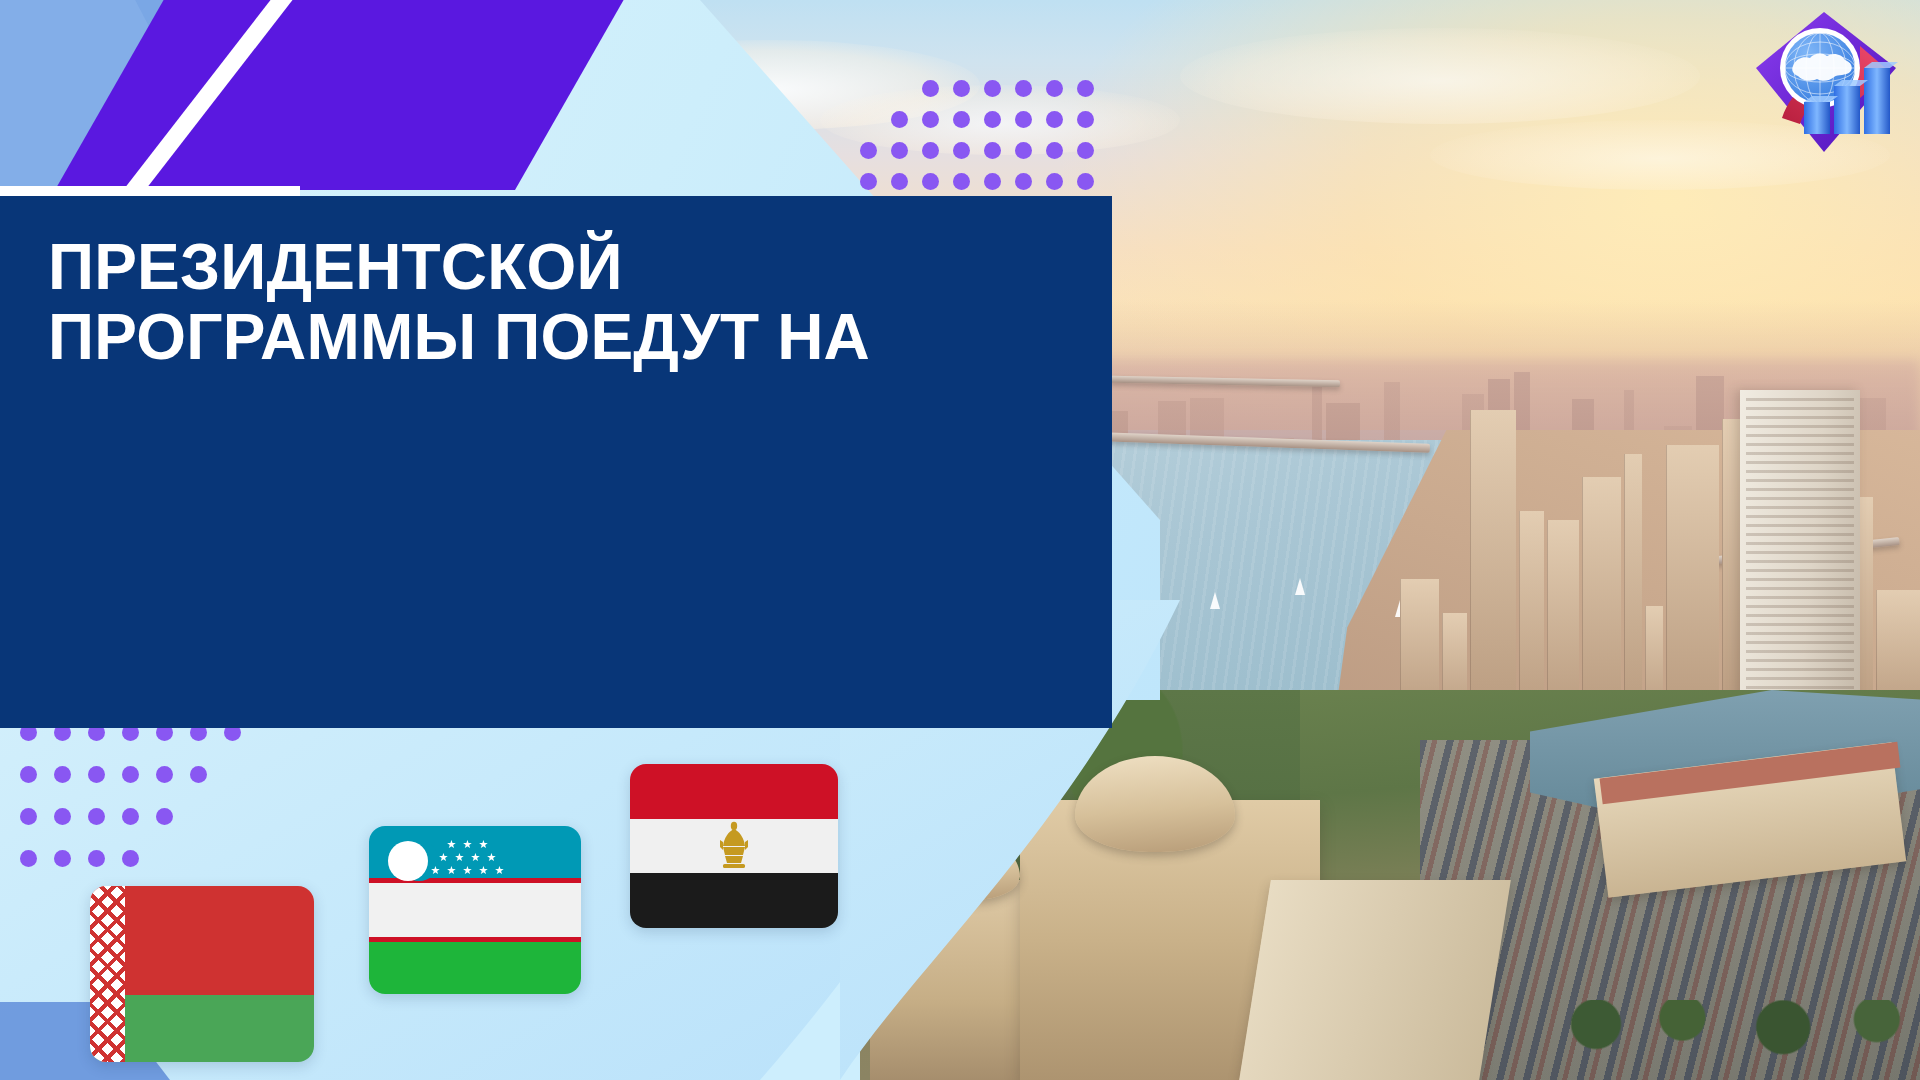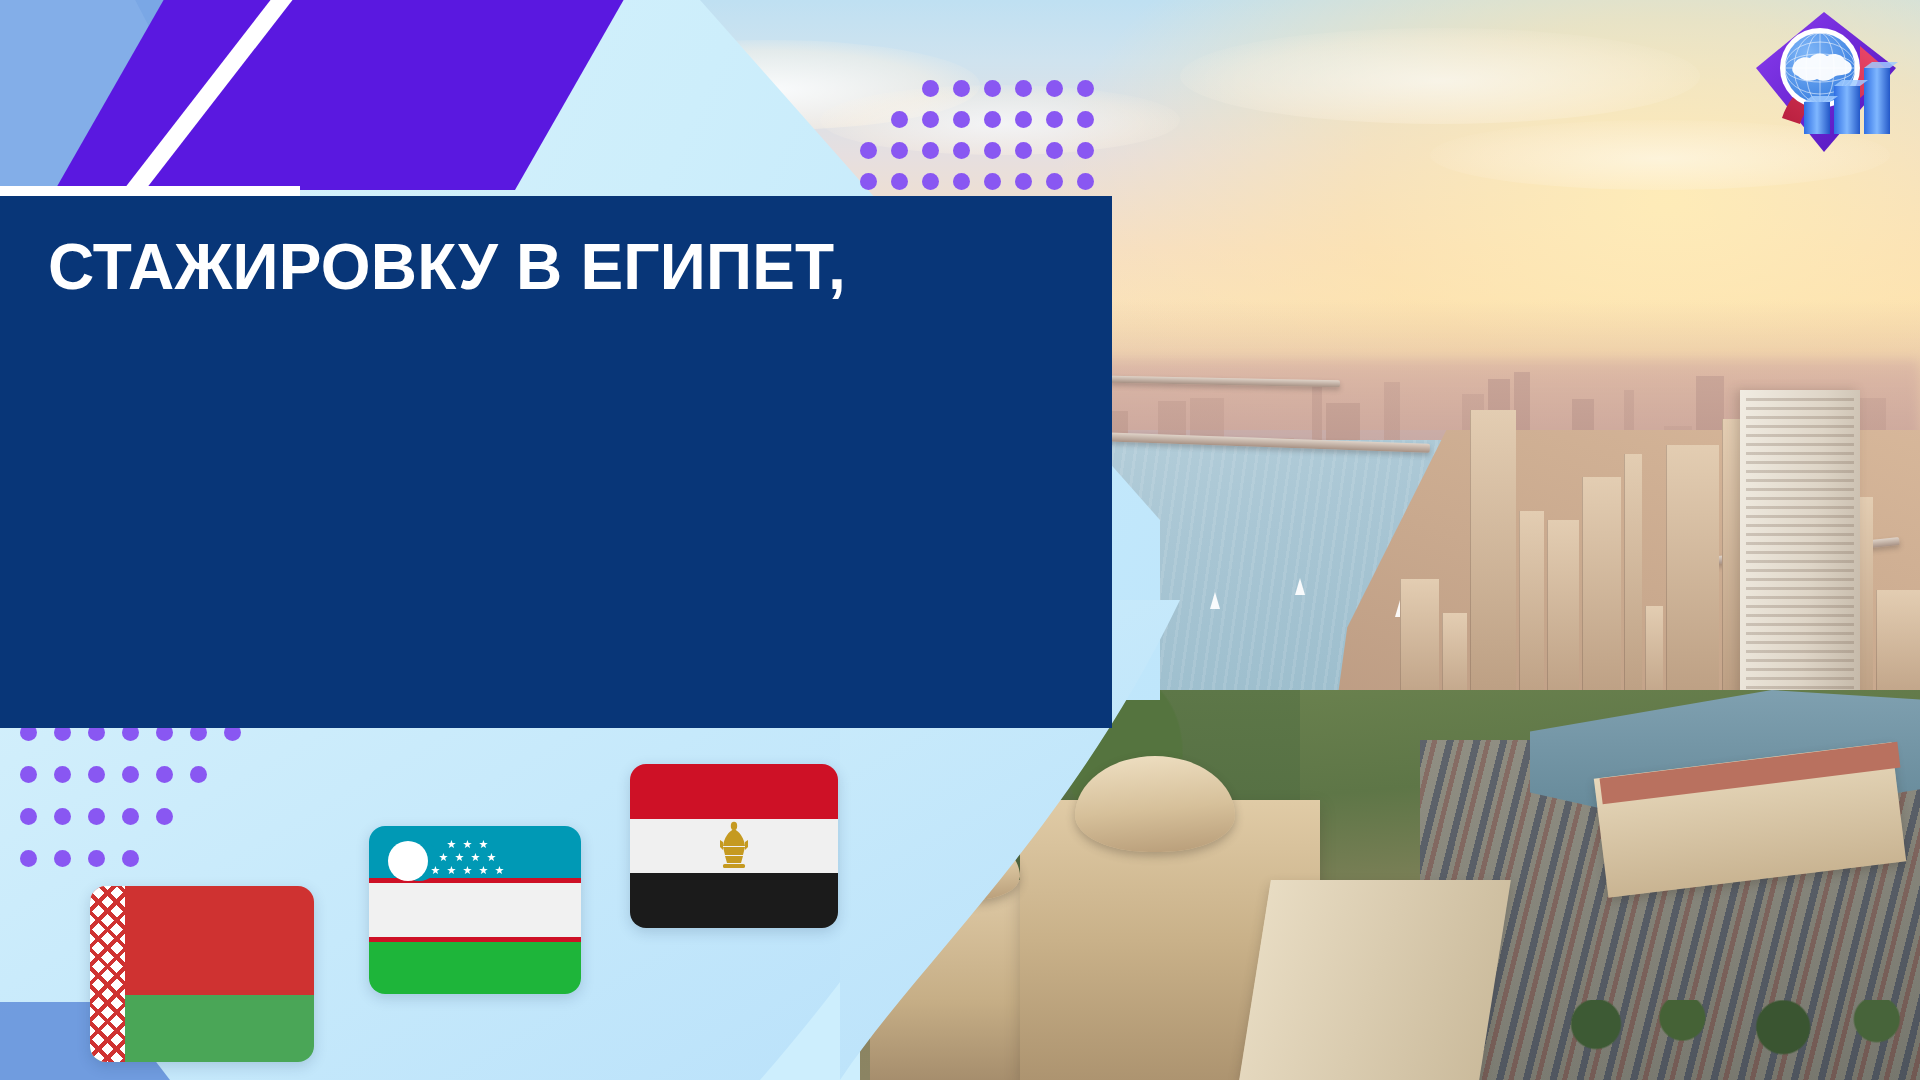--- a/index.html
+++ b/index.html
@@ -525,21 +525,22 @@
       <span style="background: rgb(137, 87, 242); left: 102px; top: 168px;"></span>
       <span style="background: rgb(137, 87, 242); left: 136px; top: 168px;"></span>
       <span style="background: rgb(137, 87, 242); left: 0px; top: 210px;"></span>
       <span style="background: rgb(137, 87, 242); left: 34px; top: 210px;"></span>
       <span style="background: rgb(137, 87, 242); left: 68px; top: 210px;"></span>
       <span style="background: rgb(137, 87, 242); left: 102px; top: 210px;"></span>
     </div>
 
   <div class="banner"></div>
   <div class="headline" id="headline">
-      <div>СТАЖИРОВКУ В ЕГИПЕТ,</div>
+      <div>ПРЕЗИДЕНТСКОЙ</div>
+      <div>ПРОГРАММЫ ПОЕДУТ НА</div>
     </div>
 
   <div class="flag flag-belarus">
     <div class="stripe bel-red"></div>
     <div class="stripe bel-green"></div>
     <div class="bel-orn"></div>
   </div>
 
   <div class="flag flag-uzbek">
     <div class="stripe uz-blue"></div>

